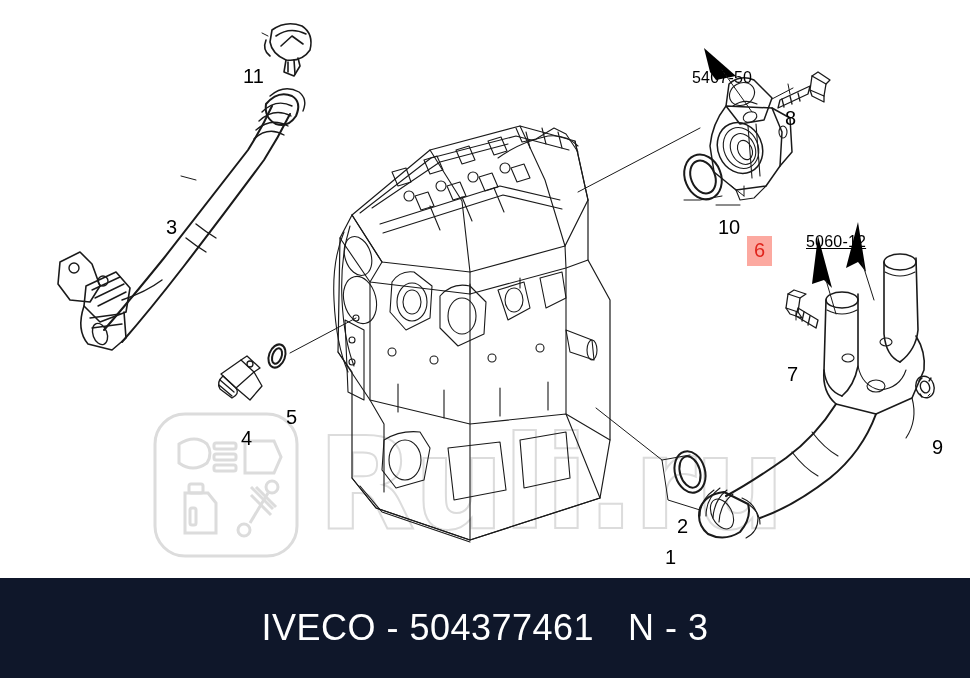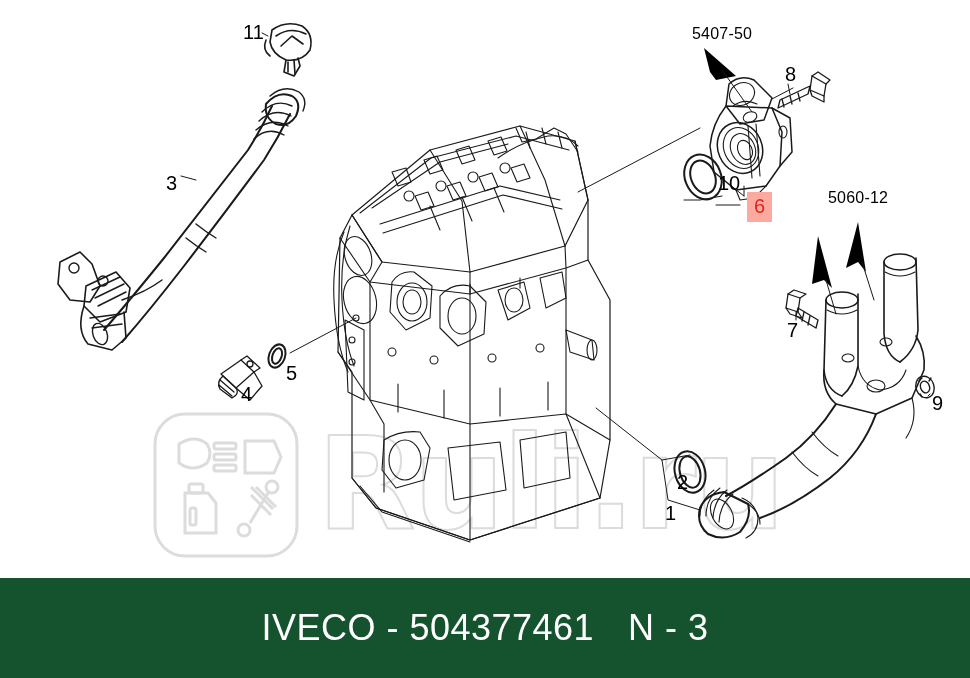--- a/index.html
+++ b/index.html
@@ -30,20 +30,21 @@
     top: 0;
   }
   
   .label {
     position: absolute;
     color: #000000;
     font-family: "Liberation Sans", sans-serif;
     font-weight: 400;
     white-space: nowrap;
     line-height: 1;
+    margin-top: 44px;
   }
   .label.num {
     font-size: 20px;
   }
   .label.code {
     font-size: 16px;
     letter-spacing: 0.2px;
   }
   .label.hl {
     color: #e0251c;
@@ -52,21 +53,21 @@
     padding: 4px 7px 6px 7px;
     line-height: 1;
   }
   
   #footer {
     position: absolute;
     left: 0;
     top: 578px;
     width: 970px;
     height: 100px;
-    background: #14532d;
+    background: #0f172a;
     display: flex;
     align-items: center;
     justify-content: center;
   }
   #footer-inner {
     display: flex;
     align-items: baseline;
     color: #ffffff;
     font-family: "Liberation Sans", sans-serif;
     font-size: 36px;
@@ -389,21 +390,21 @@
     <div class="label num" style="left:166px; top:173px;">3</div>
     <div class="label num" style="left:241px; top:384px;">4</div>
     <div class="label num" style="left:286px; top:363px;">5</div>
     <div class="label hl" style="left:747px; top:192px;">6</div>
     <div class="label num" style="left:787px; top:320px;">7</div>
     <div class="label num" style="left:785px; top:64px;">8</div>
     <div class="label num" style="left:932px; top:393px;">9</div>
     <div class="label num" style="left:718px; top:173px;">10</div>
     <div class="label num" style="left:243px; top:22px;">11</div>
     <div class="label code" style="left:692px; top:26px;">5407-50</div>
-    <div class="label code" style="left:828px; top:190px;">5060-12</div>
+    <div class="label code" style="left:806px; top:190px;text-decoration:underline;">5060-12</div>
 
   </div>
 
   <div id="footer">
     <div id="footer-inner">
       <span id="footer-part">IVECO - 504377461</span>
       <span id="footer-section">N - 3</span>
     </div>
   </div>
 

